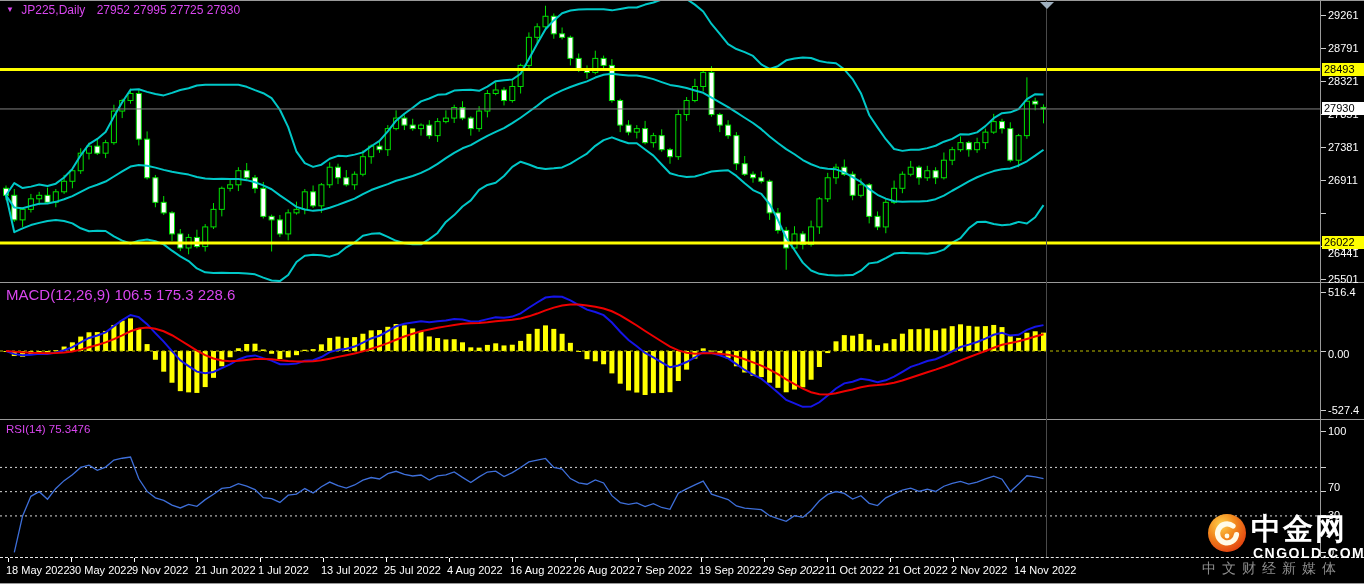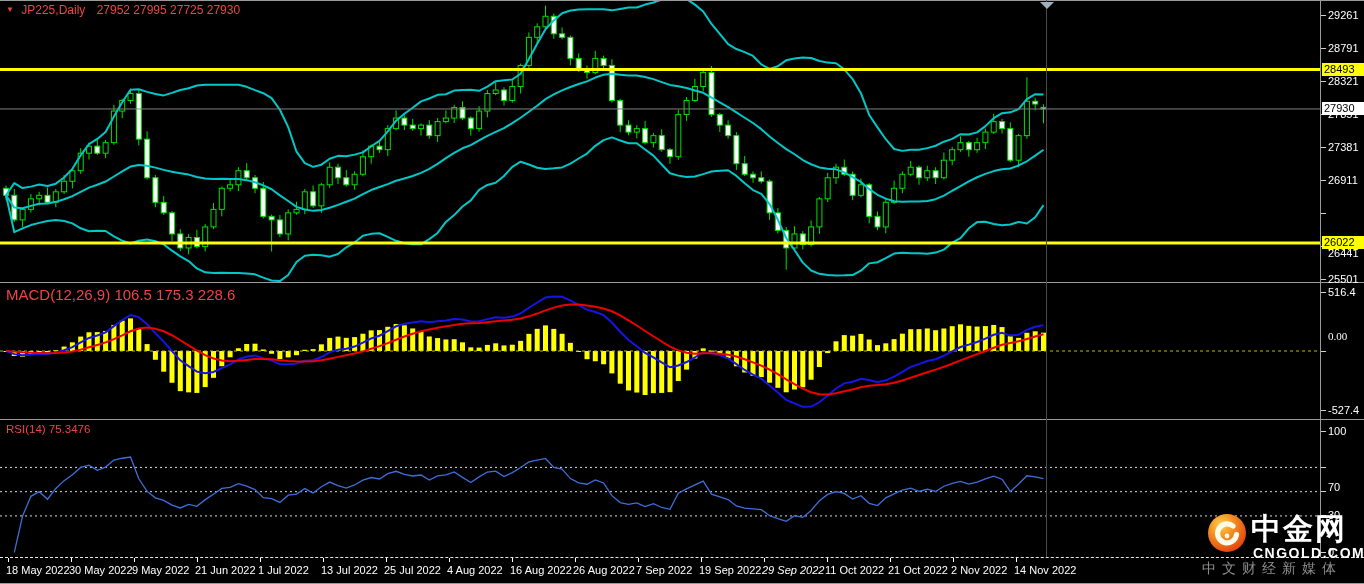--- a/index.html
+++ b/index.html
@@ -7,21 +7,21 @@
         font-family:"Liberation Sans",sans-serif;-webkit-font-smoothing:none;}
   svg{position:absolute;left:0;display:block;}
   #main-svg{top:0;}
   #macd-svg{top:283px;}
   #rsi-svg{top:420px;}
   .sep{position:absolute;left:0;width:1364px;height:1px;background:#9a9a9a;}
   #sep-top{top:0;}
   #sep-main{top:282px;}
   #sep-macd{top:419px;}
   #sep-bottom{top:583px;}
-  .pane-label{position:absolute;color:#ef4444;font-size:12px;white-space:nowrap;z-index:6;}
+  .pane-label{position:absolute;color:#d946ef;font-size:12px;white-space:nowrap;z-index:6;}
   #title{left:6px;top:3px;}
   #title .arrow{font-size:8px;vertical-align:2px;margin-right:4px;}
   #macd-label{left:6px;top:286px;font-size:15px;}
   #rsi-label{left:6px;top:423px;font-size:11.5px;}
   #price-axis{position:absolute;left:1320px;top:0;width:44px;height:557px;
               border-left:1px solid #9a9a9a;z-index:5;}
   .axlab{position:absolute;left:7px;color:#fff;font-size:11px;line-height:13px;white-space:nowrap;}
   .axtick{position:absolute;left:0;width:5px;height:1px;background:#cfcfcf;}
   .axtag{position:absolute;left:1px;width:42px;color:#000;font-size:11px;line-height:13px;
          padding-left:2px;z-index:7;}
@@ -738,21 +738,21 @@
       <div class="axlab" style="top: 174px;">26911</div>
       <div class="axtick" style="top: 213px;"></div>
       <div class="axlab" style="top: 207px; margin-top: 40px;">26441</div>
       <div class="axtick" style="top: 246px;"></div>
       <div class="axlab" style="top: 240px;">25971</div>
       <div class="axtick" style="top: 279px;"></div>
       <div class="axlab" style="top: 273px;">25501</div>
       <div class="axtick" style="top: 292.478px;"></div>
       <div class="axlab" style="top: 286.478px;">516.4</div>
       <div class="axtick" style="top: 350.5px;"></div>
-      <div class="axlab" style="top: 330px; font-family: Liberation Serif, serif;">0.00</div>
+      <div class="axlab" style="top: 348px;">0.00</div>
       <div class="axtick" style="top: 409.758px;"></div>
       <div class="axlab" style="top: 403.758px;">-527.4</div>
       <div class="axtick" style="top: 430.5px;"></div>
       <div class="axlab" style="top: 424.5px;">100</div>
       <div class="axtick" style="top: 466.896px;"></div>
       <div class="axlab" style="top: 481px;">70</div>
       <div class="axtick" style="top: 491.16px;"></div>
       <div class="axlab" style="top: 485.16px; padding-left: 48px;">50</div>
       <div class="axtick" style="top: 515.424px;"></div>
       <div class="axlab" style="top: 509.424px;">30</div>
@@ -761,21 +761,21 @@
       <div class="axtag" style="top: 62.9234px; background: rgb(255, 255, 0);">28493</div>
       <div class="axtag" style="top: 236.419px; background: rgb(255, 255, 0);">26022</div>
       <div class="axtag" style="top: 102.453px; background: rgb(255, 255, 255);">27930</div>
     </div>
   <div id="time-axis">
       <div class="ttick" style="left: 8px;"></div>
       <div class="tlab" style="left: 6px;">18 May 2022</div>
       <div class="ttick" style="left: 71px;"></div>
       <div class="tlab" style="left: 69px;">30 May 2022</div>
       <div class="ttick" style="left: 134px;"></div>
-      <div class="tlab" style="left: 132px;">9 May 2022</div>
+      <div class="tlab" style="left: 132px;">9 Nov 2022</div>
       <div class="ttick" style="left: 197px;"></div>
       <div class="tlab" style="left: 195px;">21 Jun 2022</div>
       <div class="ttick" style="left: 260px;"></div>
       <div class="tlab" style="left: 258px;">1 Jul 2022</div>
       <div class="ttick" style="left: 323px;"></div>
       <div class="tlab" style="left: 321px;">13 Jul 2022</div>
       <div class="ttick" style="left: 386px;"></div>
       <div class="tlab" style="left: 384px;">25 Jul 2022</div>
       <div class="ttick" style="left: 449px;"></div>
       <div class="tlab" style="left: 447px;">4 Aug 2022</div>

